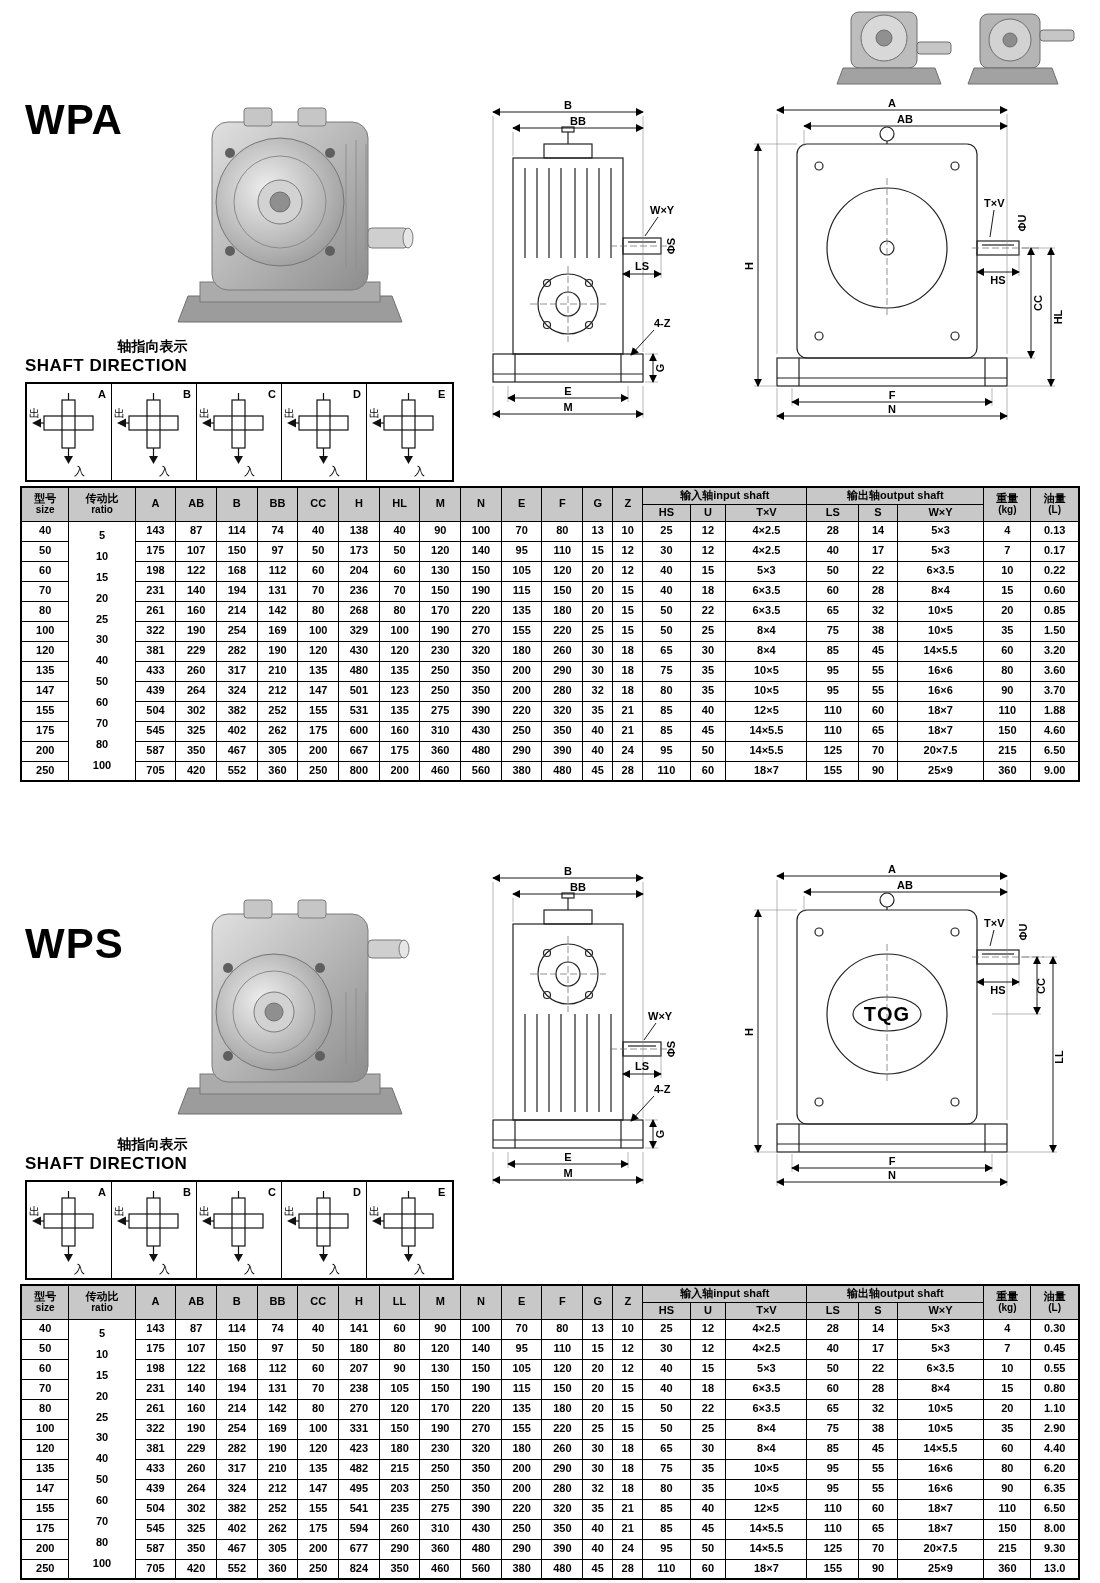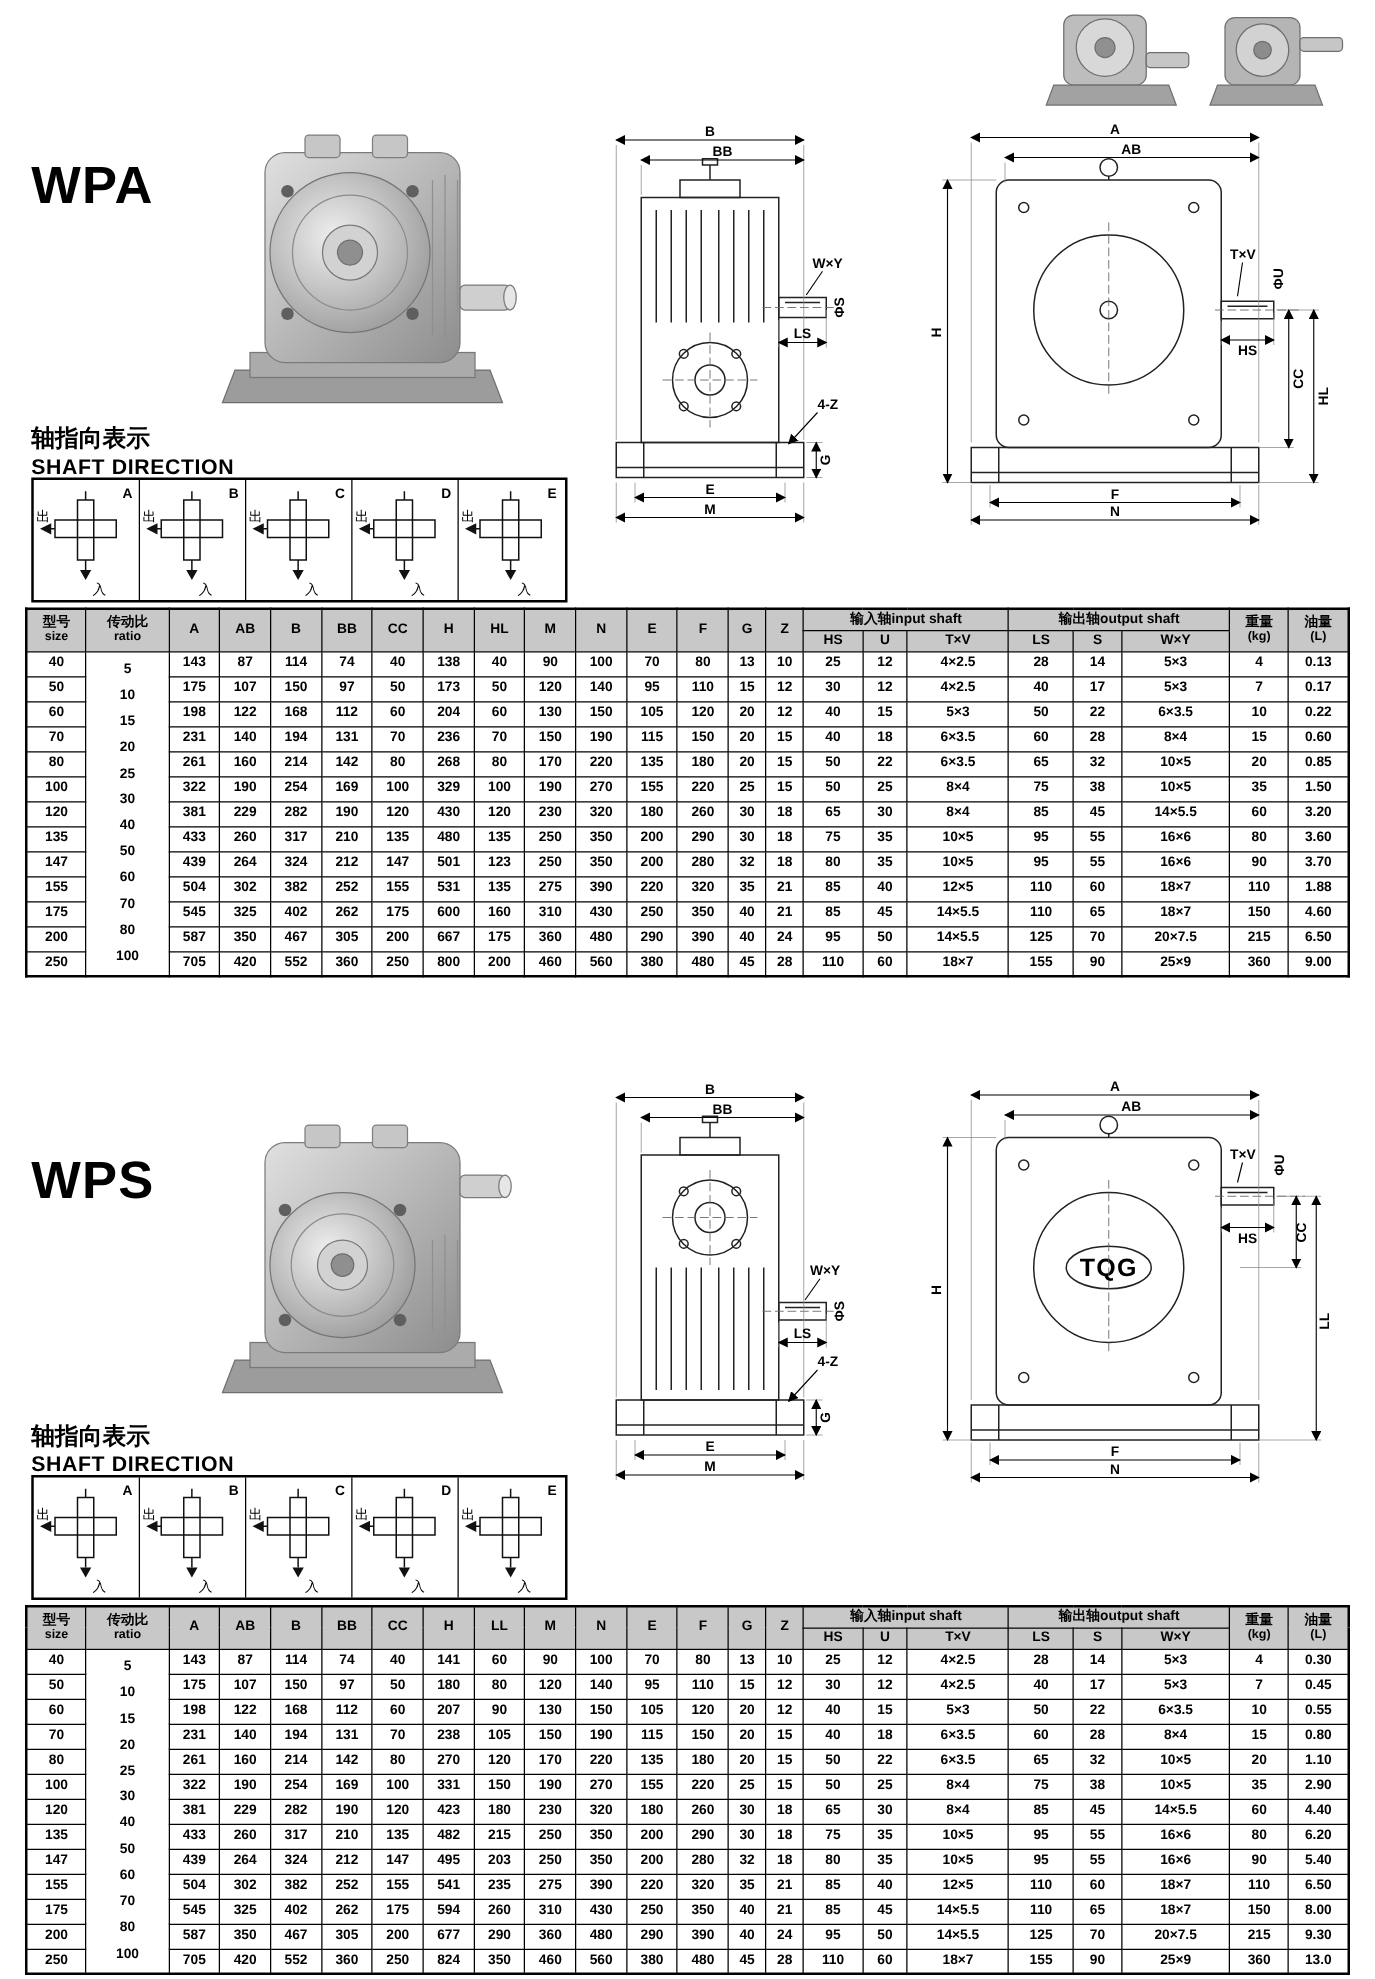--- a/index.html
+++ b/index.html
@@ -17,21 +17,21 @@
 
   .model-title { position:absolute; font-size:42px; font-weight:bold; letter-spacing:1px; }
   .abs { position:absolute; }
 
   
   .tech text { font-family:"Liberation Sans",sans-serif; font-size:11px; font-weight:bold; fill:#000; }
   .tech .tm { text-anchor:middle; }
   .tech .logo-t { font-size:20px; letter-spacing:1px; }
 
   
-  .sd .zh { font-size:19px; font-weight:bold; }
+  .sd .zh { font-size:14px; font-weight:bold;text-align:right; }
   .sd .en { font-size:17px; font-weight:bold; letter-spacing:0.5px;text-align:center; }
   .strip { position:absolute; display:flex; border:2px solid #000; background:#fff; }
   .dir-cell { width:85px; height:96px; border-right:1px solid #000; }
   .dir-cell:last-child { border-right:none; }
   .dir-cell svg { display:block; }
   .cjk-s { font-size:11px; fill:#000; font-family:"Liberation Sans",sans-serif; }
   .ltr { font-size:11px; font-weight:bold; fill:#000; font-family:"Liberation Sans",sans-serif; }
 
   
   .table-wrap { position:absolute; width:1060px; }
@@ -59,21 +59,21 @@
     </svg>
     <svg width="120" height="86" viewBox="0 0 120 86">
       <rect x="14" y="10" width="60" height="54" rx="8" fill="#b5b5b5" stroke="#6f6f6f"></rect>
       <circle cx="44" cy="36" r="21" fill="#d2d2d2" stroke="#6f6f6f"></circle>
       <circle cx="44" cy="36" r="7" fill="#8c8c8c" stroke="#6f6f6f"></circle>
       <rect x="74" y="26" width="34" height="11" rx="3" fill="#c6c6c6" stroke="#6f6f6f"></rect>
       <path d="M8 64 h78 l6 16 H2 Z" fill="#a2a2a2" stroke="#6f6f6f"></path>
     </svg>
   </div>
 
-  <div class="model-title" style="left:25px; top:96px;margin-top:28px;">WPA</div>
+  <div class="model-title" style="left:25px; top:96px;">WPA</div>
 
   <div class="abs" style="left:160px; top:100px;">
     <svg width="260" height="238" viewBox="0 0 260 238">
       <defs>
         <linearGradient id="pg1" x1="0" y1="0" x2="1" y2="1">
           <stop offset="0" stop-color="#e0e0e0"></stop>
             <stop offset="1" stop-color="#8d8d8d"></stop>
         </linearGradient>
         <radialGradient id="pg2" cx="0.4" cy="0.4" r="0.85">
           <stop offset="0" stop-color="#efefef"></stop>
@@ -1246,21 +1246,21 @@
             <td>280</td>
             <td>32</td>
             <td>18</td>
             <td>80</td>
             <td>35</td>
             <td>10×5</td>
             <td>95</td>
             <td>55</td>
             <td>16×6</td>
             <td>90</td>
-            <td>5.40</td>
+            <td>6.35</td>
           </tr>
           <tr>
             <td>155</td>
             <td>504</td>
             <td>302</td>
             <td>382</td>
             <td>252</td>
             <td>155</td>
             <td>541</td>
             <td>235</td>

